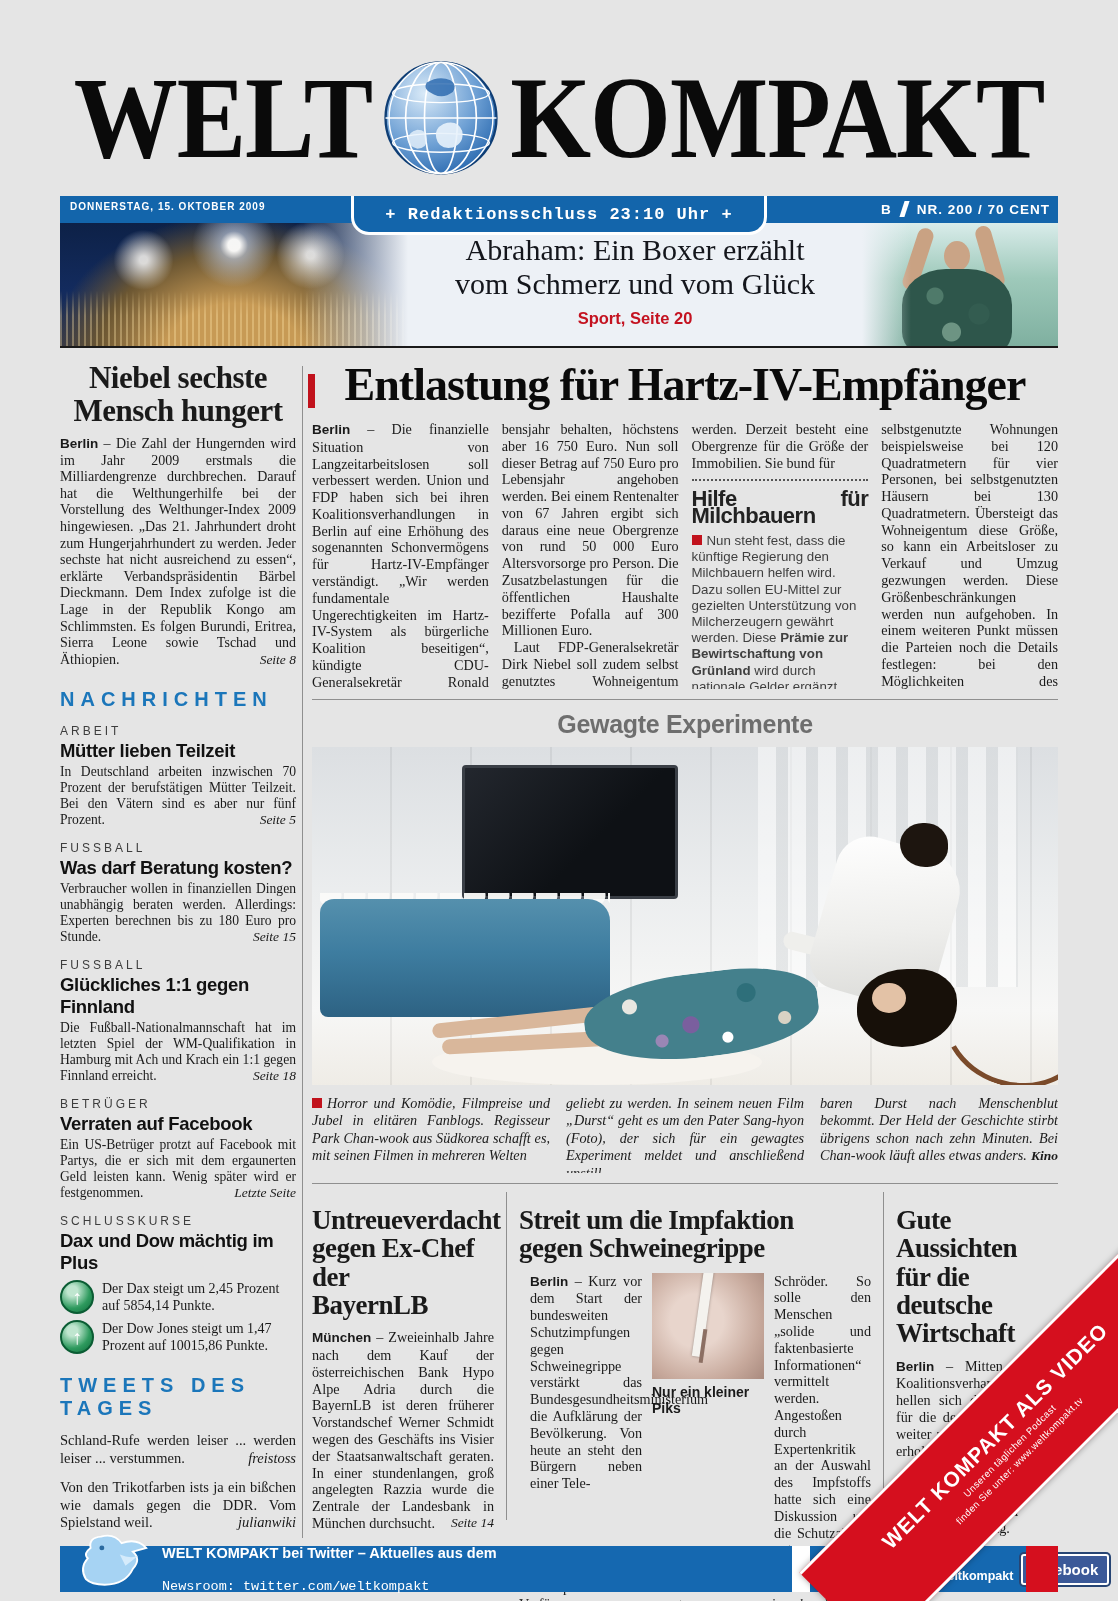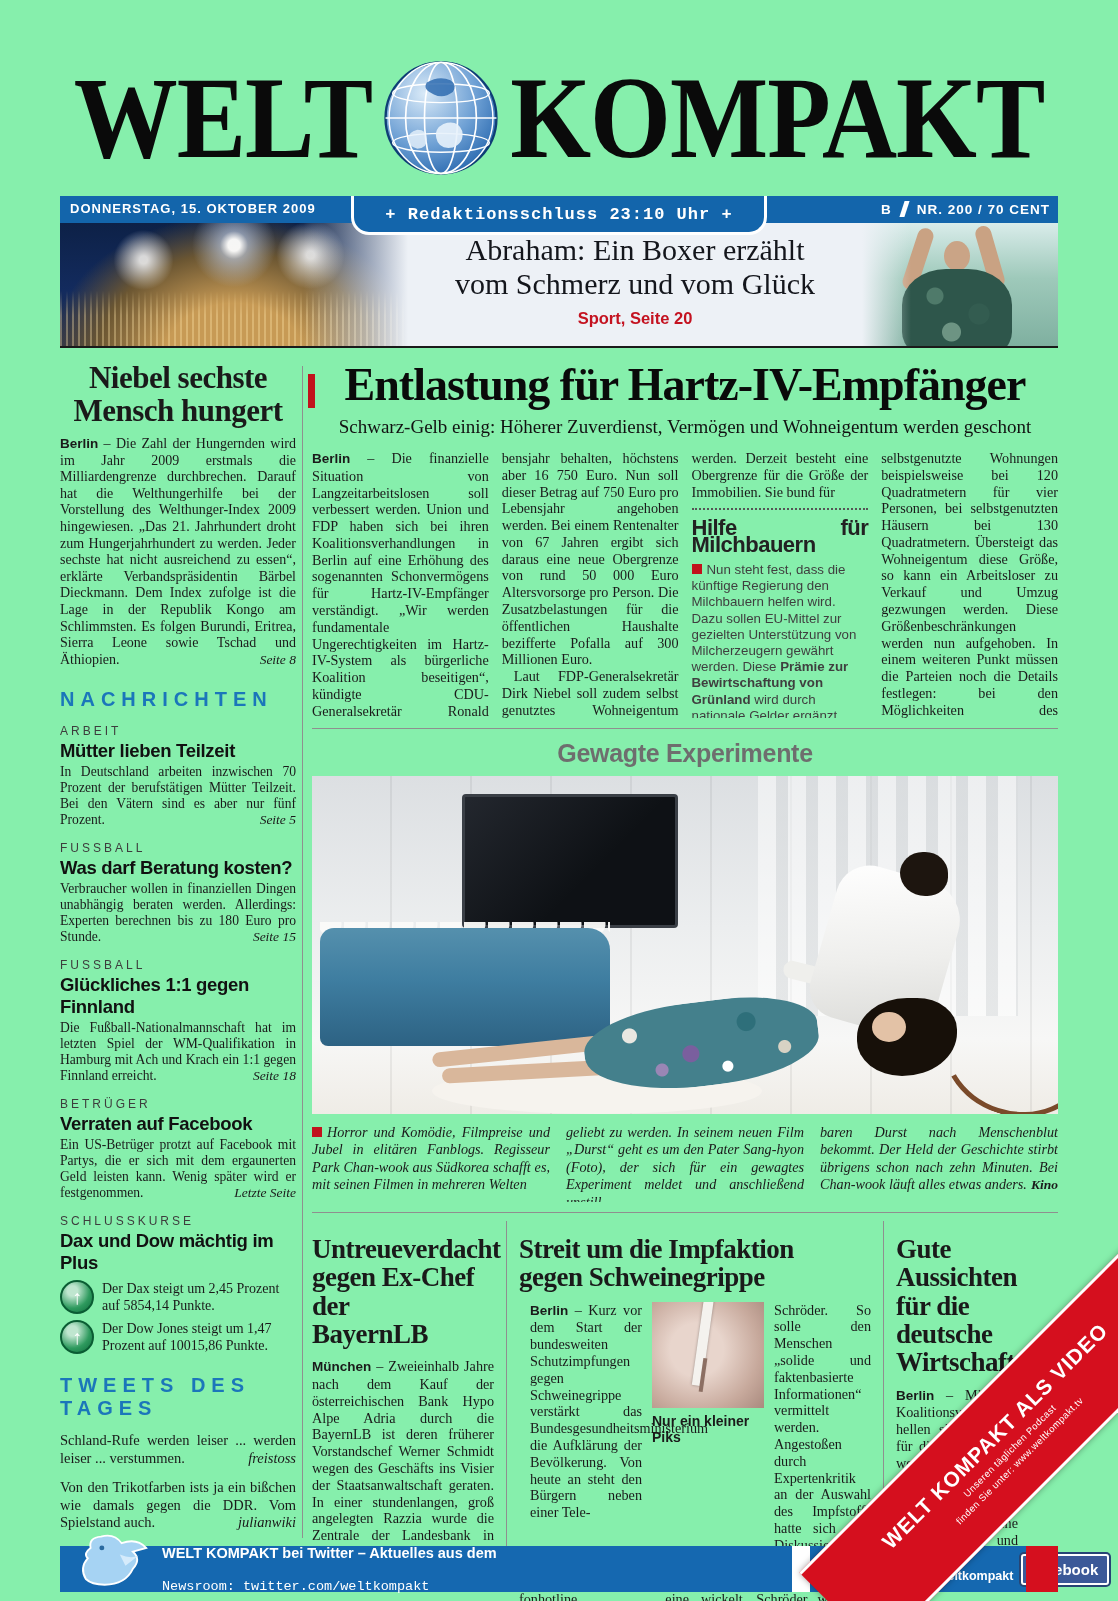--- a/index.html
+++ b/index.html
@@ -1,29 +1,29 @@
 <!DOCTYPE html>
 <html><head>
 <meta charset="utf-8">
 <style>
   html,body{margin:0;padding:0;background:#fff;}
-  .page{position:relative;width:1118px;height:1601px;background:#86efac;overflow:hidden;margin:0 auto;
+  .page{position:relative;width:1118px;height:1601px;background:#e5e5e5;overflow:hidden;margin:0 auto;
         font-family:"Liberation Serif",serif;color:#1a1a1a;}
   .sans{font-family:"Liberation Sans",sans-serif;}
 
   
   .masthead{position:absolute;top:44px;left:60px;width:998px;height:148px;
             display:flex;align-items:center;justify-content:center;gap:10px;}
   .mast-word{font-family:"Liberation Serif",serif;font-weight:bold;font-size:104px;line-height:1;
              letter-spacing:-1px;transform:scaleY(1.12);color:#0a0a0a;white-space:nowrap;}
   .globe{width:118px;height:118px;flex:0 0 auto;}
 
   
   .datebar{position:absolute;top:196px;left:60px;width:998px;height:27px;background:#1365ab;z-index:6;}
-  .datebar .left{position:absolute;left:10px;top:5px;color:#fff;font-size:13px;font-weight:bold;letter-spacing:1px;}
+  .datebar .left{position:absolute;left:10px;top:5px;color:#fff;font-size:10px;font-weight:bold;letter-spacing:1px;}
   .datebar .right{position:absolute;right:8px;top:5px;color:#fff;font-size:13.5px;font-weight:bold;letter-spacing:1px;display:flex;gap:8px;align-items:center;}
   .pen-glyph{display:inline-block;width:5px;height:16px;background:#fff;transform:skewX(-18deg);margin:0 2px;}
   .deadline-tab{position:absolute;left:50%;transform:translateX(-50%);top:0;height:36px;min-width:410px;
                 background:#1365ab;border:3px solid #fff;border-top:none;border-radius:0 0 18px 18px;
                 display:flex;align-items:center;justify-content:center;color:#fff;
                 font-family:"Liberation Mono",monospace;font-weight:bold;font-size:17px;letter-spacing:1px;}
 
   
   .teaser{position:absolute;top:223px;left:60px;width:998px;height:123px;display:flex;border-bottom:2px solid #1a1a1a;background:#edf1f6;}
   .teaser-photo-arena{position:relative;width:348px;height:100%;overflow:hidden;flex:0 0 auto;
@@ -303,21 +303,21 @@
         <div class="kurs-text">Der Dow Jones steigt um 1,47 Prozent auf 10015,86 Punkte.</div>
       </div>
     </div>
 
     <div class="blue-head">TWEETS DES TAGES</div>
     <div class="tweet">
       <span>Schland-Rufe werden leiser ... werden leiser ... verstummen.</span>
       <span class="author">freistoss</span>
     </div>
     <div class="tweet">
-      <span>Von den Trikotfarben ists ja ein bißchen wie damals gegen die DDR. Vom Spielstand auch.</span>
+      <span>Von den Trikotfarben ists ja ein bißchen wie damals gegen die DDR. Vom Spielstand weil.</span>
       <span class="author">julianwiki</span>
     </div>
     <div class="tweet">
       <span>Fühle mich grad total unmännlich, weil mir Fußball scheissegal ist.</span>
       <span class="author">dgtlsdstr</span>
     </div>
 
     <div class="service">
       <span>24h-Service:</span>
       <span class="phone">01805-6 300 30</span>
@@ -325,21 +325,20 @@
     </div>
 
   </div>
 
   <div class="mainarea">
 
     <div class="main-headline">
       <span class="red-accent"></span>
       <span>Entlastung für Hartz-IV-Empfänger</span>
     </div>
-    <div class="main-subhead">Schwarz-Gelb einig: Höherer Zuverdienst, Vermögen und Wohneigentum werden geschont</div>
 
     <div class="art-cols">
       <div class="art-col">
         <p><span class="city">Berlin</span><span> – Die finanzielle Situation von Langzeitarbeitslosen soll verbessert werden. Union und FDP haben sich bei ihren Koalitionsverhandlungen in Berlin auf eine Erhöhung des sogenannten Schonvermögens für Hartz-IV-Empfänger verständigt. „Wir werden fundamentale Ungerechtigkeiten im Hartz-IV-System als bürgerliche Koalition beseitigen“, kündigte CDU-Generalsekretär Ronald Pofalla an. Bisher konnte ein Leistungsempfänger Ansprüche in Höhe von 250 Euro je vollendetes Le-</span></p>
       </div>
       <div class="art-col">
         <p>bensjahr behalten, höchstens aber 16 750 Euro. Nun soll dieser Betrag auf 750 Euro pro Lebensjahr angehoben werden. Bei einem Rentenalter von 67 Jahren ergibt sich daraus eine neue Obergrenze von rund 50 000 Euro Altersvorsorge pro Person. Die Zusatzbelastungen für die öffentlichen Haushalte bezifferte Pofalla auf 300 Millionen Euro.</p>
         <p>Laut FDP-Generalsekretär Dirk Niebel soll zudem selbst genutztes Wohneigentum künftig nicht mehr auf das Arbeitslosengeld II angerechnet</p>
       </div>
       <div class="art-col">

